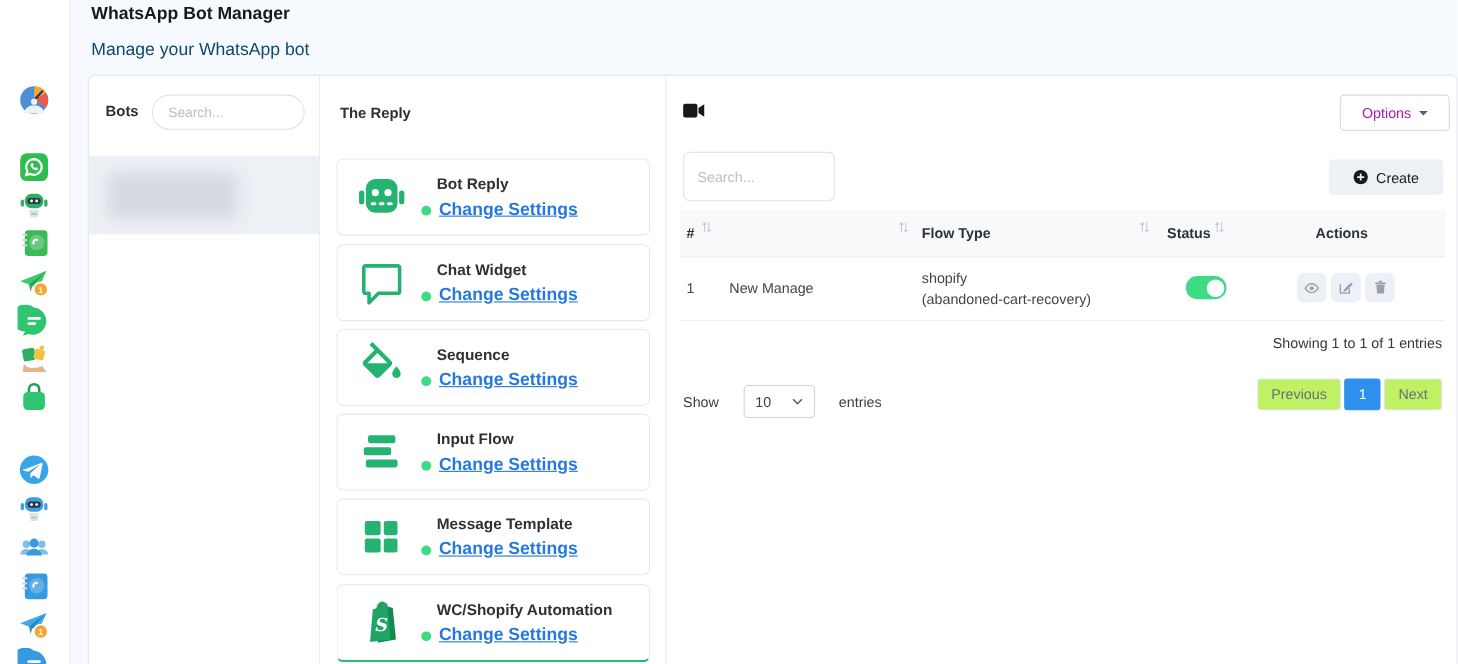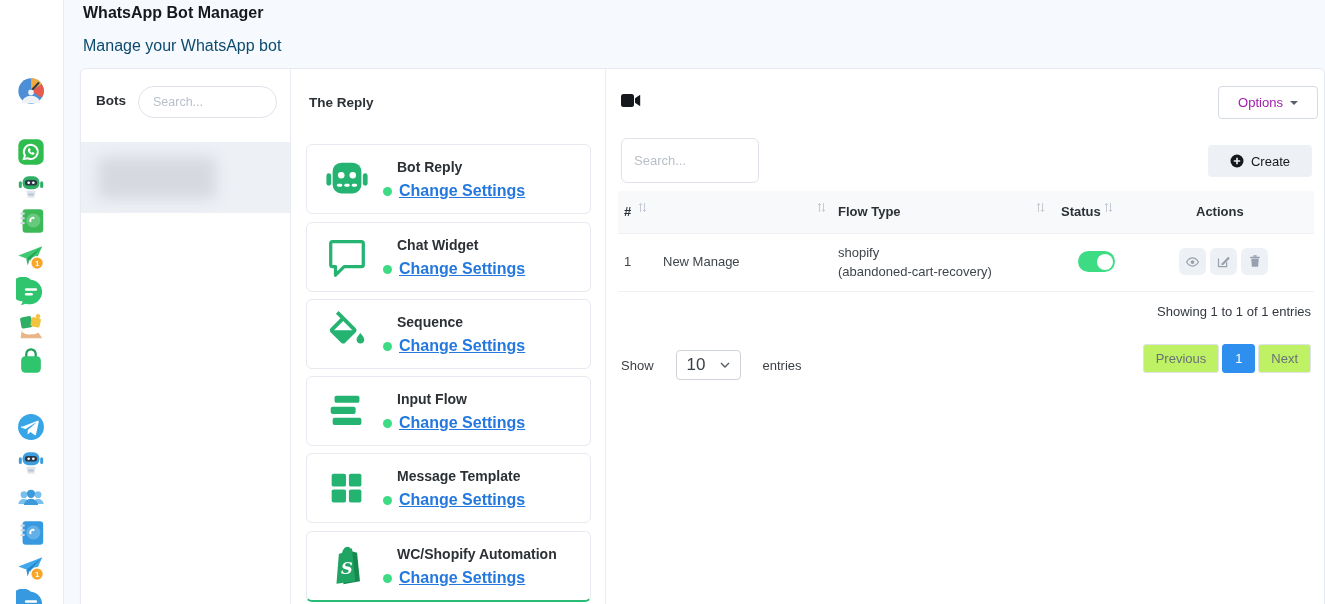--- a/index.html
+++ b/index.html
@@ -52,21 +52,21 @@
   .th{position:absolute;top:0;height:42px;line-height:42px;font-size:13px;font-weight:bold;color:#2c3136;}
   .sort{position:absolute;top:8px;}
   .trow{position:absolute;left:12px;top:164px;width:696px;height:58px;border-bottom:1px solid #eef0f4;}
   .td{position:absolute;font-size:13px;color:#3f454c;}
   .toggle{position:absolute;left:460px;top:18px;width:37px;height:21px;border-radius:11px;background:#3ddc84;cursor:pointer;}
   .toggle::after{content:'';position:absolute;right:2.5px;top:2.5px;width:16px;height:16px;border-radius:50%;background:#fff;}
   .actions{position:absolute;left:561px;top:15px;display:flex;gap:4px;}
   .abtn{width:27px;height:27px;border-radius:6px;background:#edf1f6;border:none;display:flex;align-items:center;justify-content:center;cursor:pointer;}
   .showrow{position:absolute;left:15px;top:237px;height:30px;display:flex;align-items:center;gap:22px;font-size:13px;color:#3a3f45;margin-top:44px;}
   .psel{width:65px;height:30px;border:1px solid #ced3da;border-radius:4px;display:flex;align-items:center;
-        justify-content:space-between;padding:0 10px;box-sizing:border-box;font-size:17px;color:#3a3f45;cursor:pointer;background:#fff;}
+        justify-content:space-between;padding:0 10px;box-sizing:border-box;font-size:13px;color:#3a3f45;cursor:pointer;background:#fff;}
   .summary{position:absolute;right:13px;top:235px;font-size:13px;color:#33383e;}
   .pager{position:absolute;right:13px;top:275px;display:flex;gap:3px;}
   .pbtn{height:29px;padding:0 12px;background:#bef264;border:1px solid #dfe3e9;border-radius:3px;font-size:13px;color:#697079;
         display:flex;align-items:center;cursor:pointer;font-family:inherit;}
   .pbtn.active{background:#2e8fef;border-color:#2e8fef;color:#fff;width:33px;padding:0;justify-content:center;}
 </style>
 </head>
 <body>
 
 <div class="rail">

